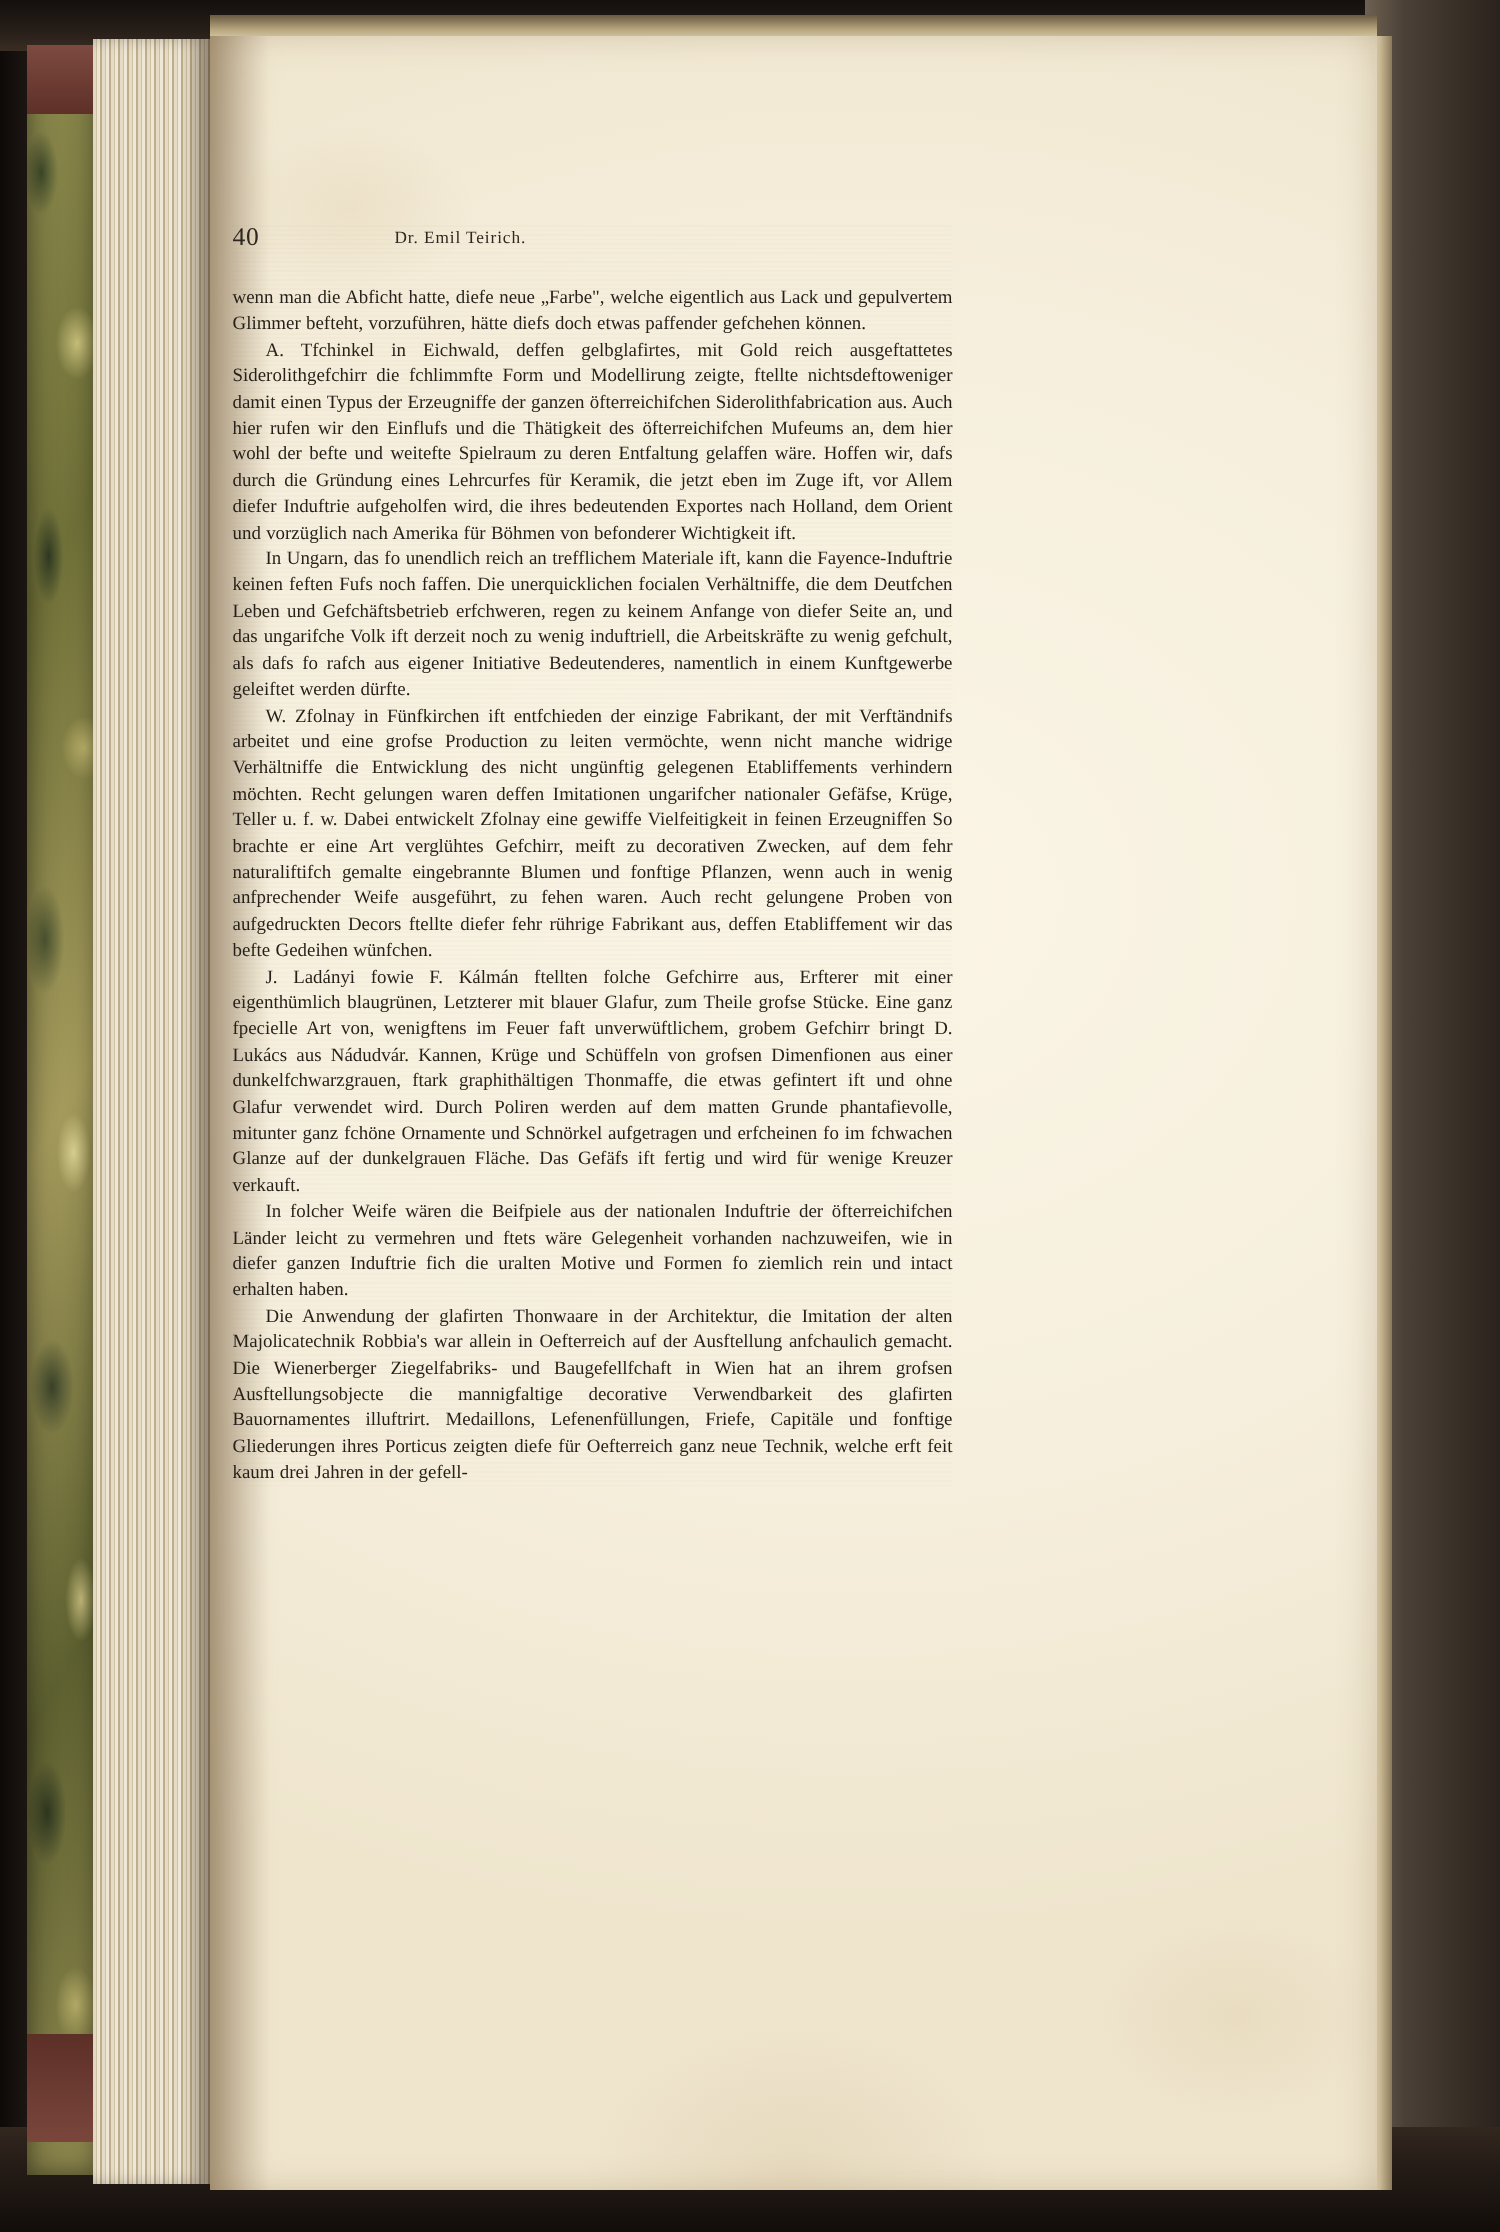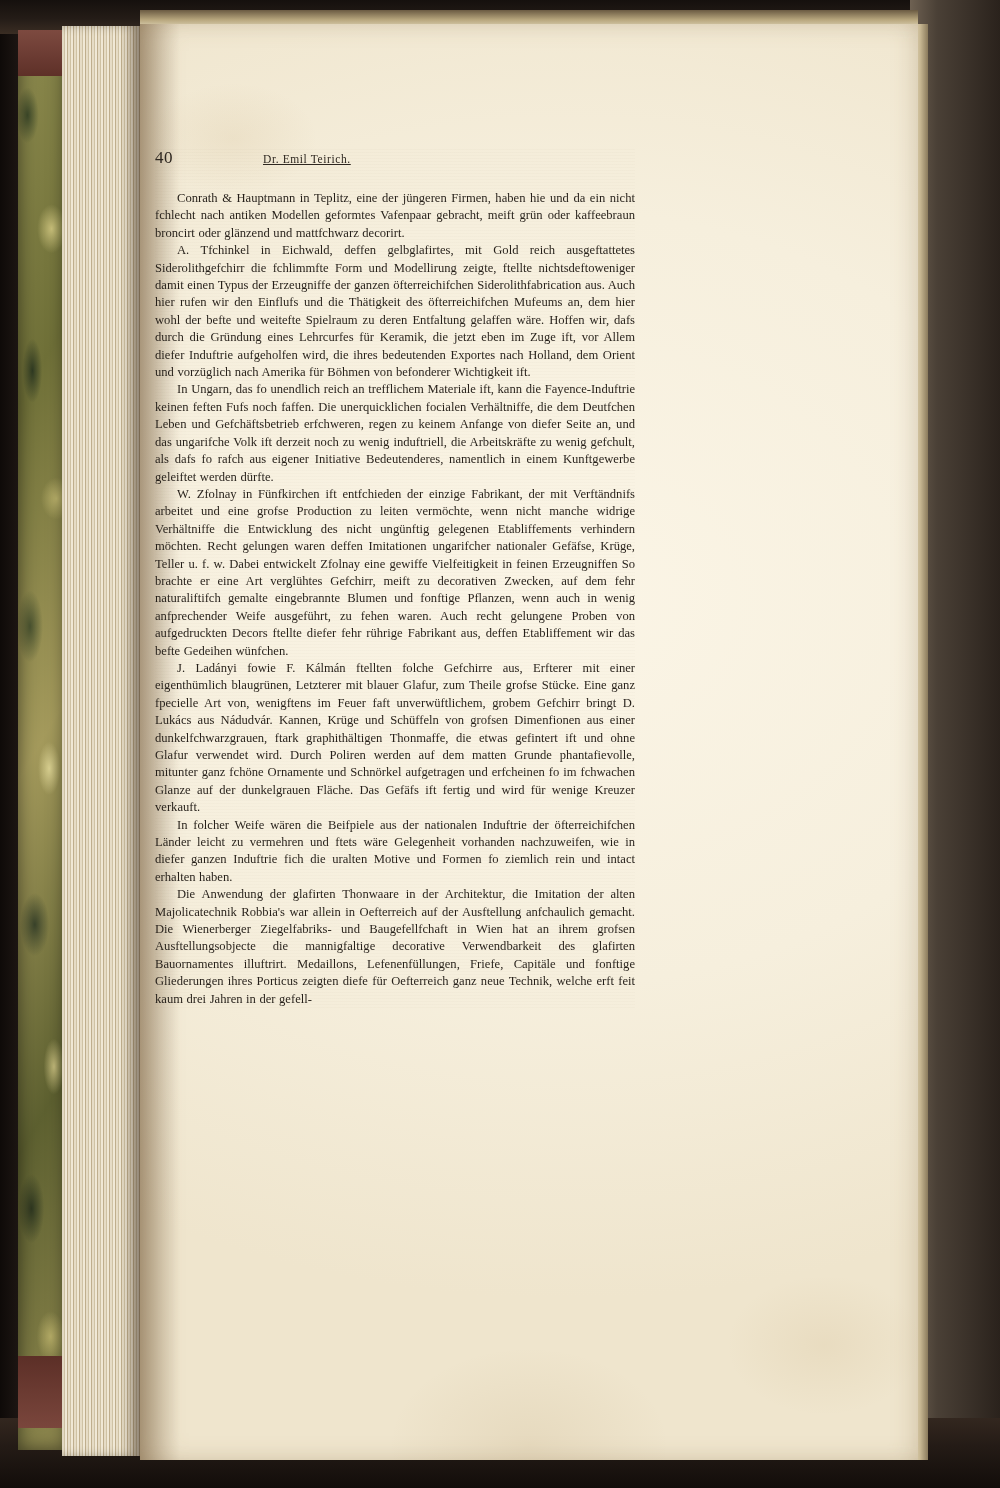--- a/index.html
+++ b/index.html
@@ -142,21 +142,20 @@
     font-size: 17px;
     color: #2e2720;
     letter-spacing: .5px;
   }
   .head-title {
     position: absolute;
     left: 108px; top: 5px;
     font-size: 11.5px;
     color: #2e2720;
     letter-spacing: .6px;
-    text-decoration: underline;
   }
   p.body {
     margin: 0;
     font-size: 12.6px;
     line-height: 17.4px;
     color: #251f19;
     text-align: justify;
     text-indent: 22px;
     -webkit-hyphens: none;
     hyphens: none;
@@ -206,21 +205,21 @@
 
   <div class="gutter-shadow"></div>
 
   <div class="text-col">
 
     <div class="running-head">
       <span class="folio">40</span>
       <span class="head-title">Dr. Emil Teirich.</span>
     </div>
 
-    <p class="body">Conrath &amp; Hauptmann in Teplitz, eine der jüngeren Firmen, haben hie und da ein nicht fchlecht nach antiken Modellen geformtes Vafenpaar gebracht, meift grün oder kaffeebraun broncirt oder glänzend und mattfchwarz decorirt.</p>
+    <p class="body first">wenn man die Abficht hatte, diefe neue „Farbe", welche eigentlich aus Lack und gepulvertem Glimmer befteht, vorzuführen, hätte diefs doch etwas paffender gefchehen können.</p>
     <p class="body">A. Tfchinkel in Eichwald, deffen gelbglafirtes, mit Gold reich ausgeftattetes Siderolithgefchirr die fchlimmfte Form und Modellirung zeigte, ftellte nichtsdeftoweniger damit einen Typus der Erzeugniffe der ganzen öfterreichifchen Siderolithfabrication aus. Auch hier rufen wir den Einflufs und die Thätigkeit des öfterreichifchen Mufeums an, dem hier wohl der befte und weitefte Spielraum zu deren Entfaltung gelaffen wäre. Hoffen wir, dafs durch die Gründung eines Lehrcurfes für Keramik, die jetzt eben im Zuge ift, vor Allem diefer Induftrie aufgeholfen wird, die ihres bedeutenden Exportes nach Holland, dem Orient und vorzüglich nach Amerika für Böhmen von befonderer Wichtigkeit ift.</p>
     <p class="body">In Ungarn, das fo unendlich reich an trefflichem Materiale ift, kann die Fayence-Induftrie keinen feften Fufs noch faffen. Die unerquicklichen focialen Verhältniffe, die dem Deutfchen Leben und Gefchäftsbetrieb erfchweren, regen zu keinem Anfange von diefer Seite an, und das ungarifche Volk ift derzeit noch zu wenig induftriell, die Arbeitskräfte zu wenig gefchult, als dafs fo rafch aus eigener Initiative Bedeutenderes, namentlich in einem Kunftgewerbe geleiftet werden dürfte.</p>
     <p class="body">W. Zfolnay in Fünfkirchen ift entfchieden der einzige Fabrikant, der mit Verftändnifs arbeitet und eine grofse Production zu leiten vermöchte, wenn nicht manche widrige Verhältniffe die Entwicklung des nicht ungünftig gelegenen Etabliffements verhindern möchten. Recht gelungen waren deffen Imitationen ungarifcher nationaler Gefäfse, Krüge, Teller u. f. w. Dabei entwickelt Zfolnay eine gewiffe Vielfeitigkeit in feinen Erzeugniffen So brachte er eine Art verglühtes Gefchirr, meift zu decorativen Zwecken, auf dem fehr naturaliftifch gemalte eingebrannte Blumen und fonftige Pflanzen, wenn auch in wenig anfprechender Weife ausgeführt, zu fehen waren. Auch recht gelungene Proben von aufgedruckten Decors ftellte diefer fehr rührige Fabrikant aus, deffen Etabliffement wir das befte Gedeihen wünfchen.</p>
     <p class="body">J. Ladányi fowie F. Kálmán ftellten folche Gefchirre aus, Erfterer mit einer eigenthümlich blaugrünen, Letzterer mit blauer Glafur, zum Theile grofse Stücke. Eine ganz fpecielle Art von, wenigftens im Feuer faft unverwüftlichem, grobem Gefchirr bringt D. Lukács aus Nádudvár. Kannen, Krüge und Schüffeln von grofsen Dimenfionen aus einer dunkelfchwarzgrauen, ftark graphithältigen Thonmaffe, die etwas gefintert ift und ohne Glafur verwendet wird. Durch Poliren werden auf dem matten Grunde phantafievolle, mitunter ganz fchöne Ornamente und Schnörkel aufgetragen und erfcheinen fo im fchwachen Glanze auf der dunkelgrauen Fläche. Das Gefäfs ift fertig und wird für wenige Kreuzer verkauft.</p>
     <p class="body">In folcher Weife wären die Beifpiele aus der nationalen Induftrie der öfterreichifchen Länder leicht zu vermehren und ftets wäre Gelegenheit vorhanden nachzuweifen, wie in diefer ganzen Induftrie fich die uralten Motive und Formen fo ziemlich rein und intact erhalten haben.</p>
     <p class="body">Die Anwendung der glafirten Thonwaare in der Architektur, die Imitation der alten Majolicatechnik Robbia's war allein in Oefterreich auf der Ausftellung anfchaulich gemacht. Die Wienerberger Ziegelfabriks- und Baugefellfchaft in Wien hat an ihrem grofsen Ausftellungsobjecte die mannigfaltige decorative Verwendbarkeit des glafirten Bauornamentes illuftrirt. Medaillons, Lefenenfüllungen, Friefe, Capitäle und fonftige Gliederungen ihres Porticus zeigten diefe für Oefterreich ganz neue Technik, welche erft feit kaum drei Jahren in der gefell-</p>
 
     <div class="grain"></div>
   </div>
 

